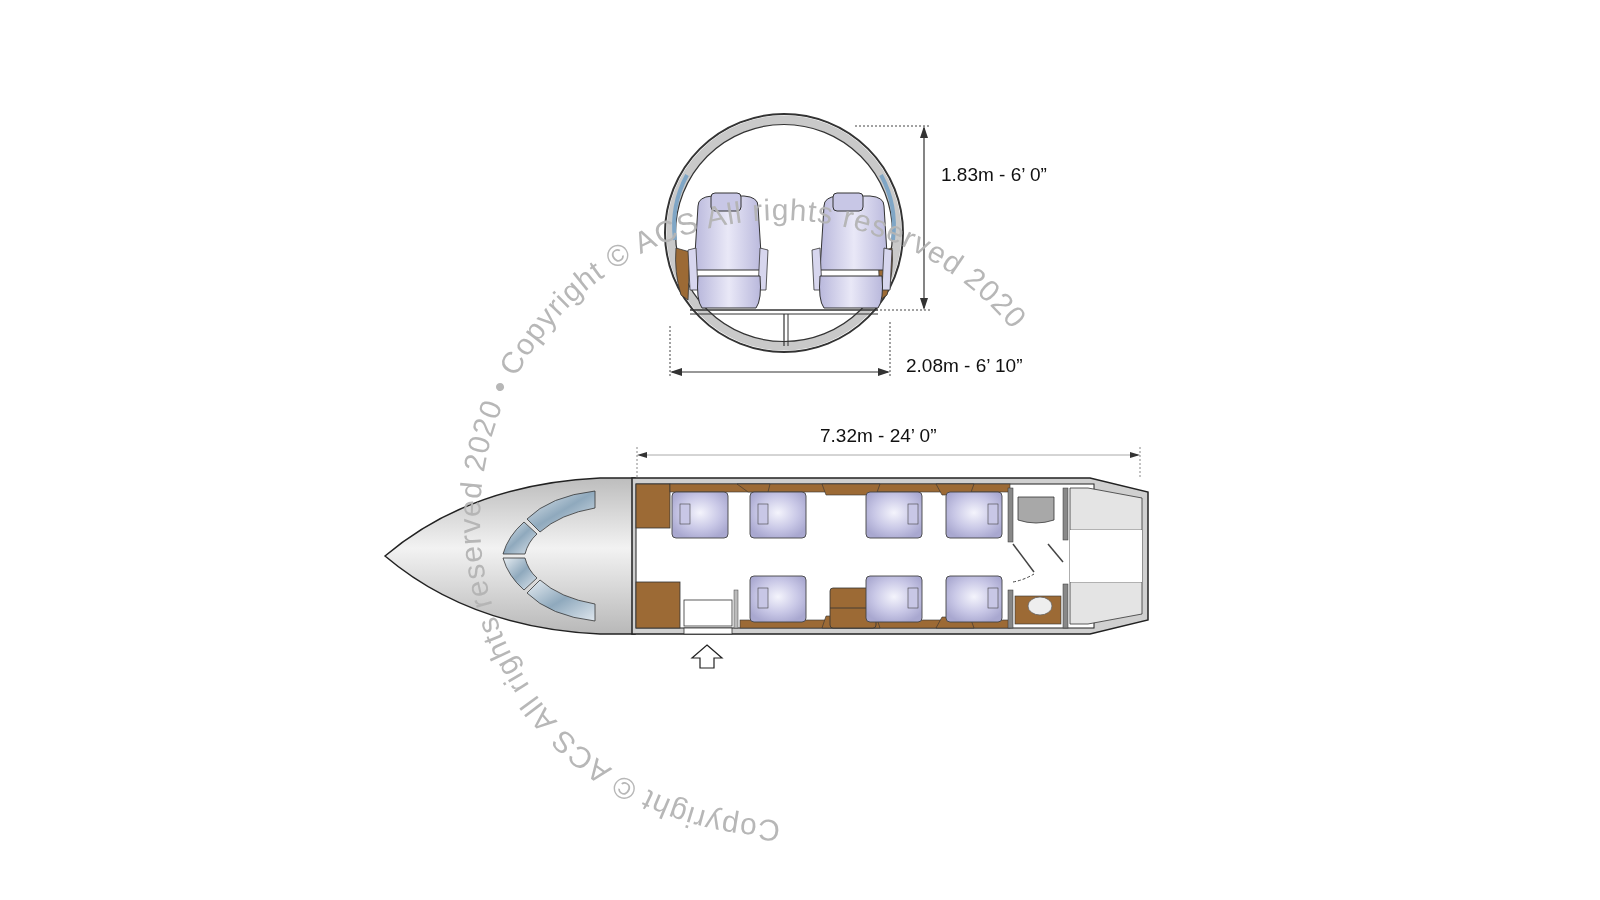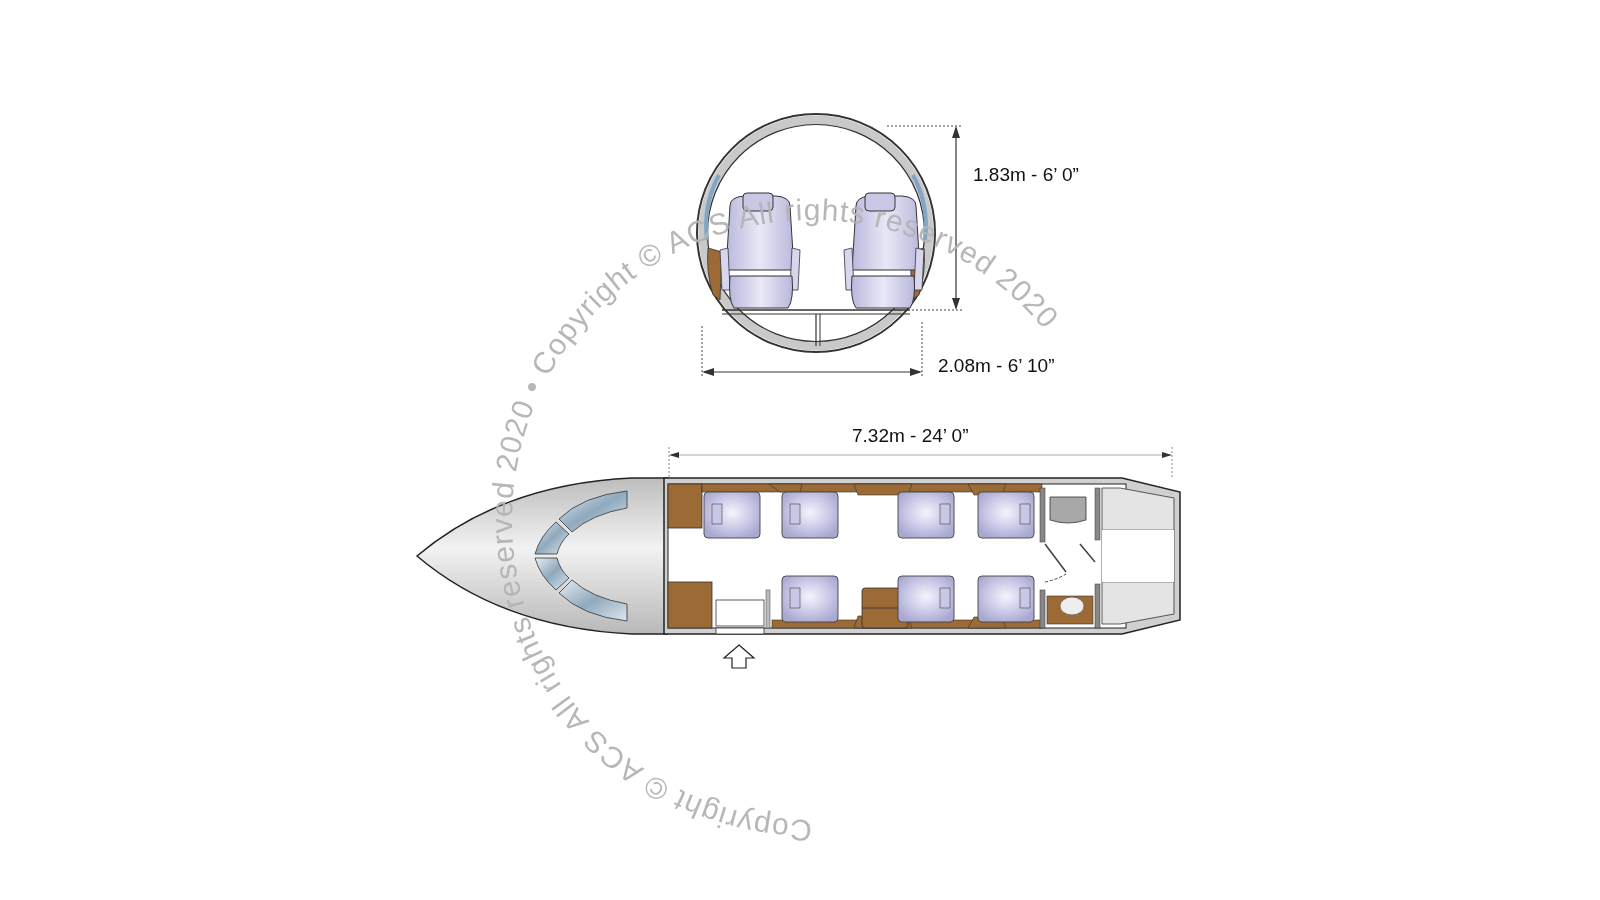--- a/index.html
+++ b/index.html
@@ -1,17 +1,17 @@
 <!DOCTYPE html>
 <html><head>
 <meta charset="utf-8">
 <style>
   html, body { margin: 0; padding: 0; background: #ffffff; }
   body { width: 1600px; height: 900px; overflow: hidden; position: relative; font-family: "Liberation Sans", sans-serif; }
-  #stage { position: absolute; left: 0; top: 0; width: 1348px; height: 900px; margin-left: 32px; }
+  #stage { position: absolute; left: 0; top: 0; width: 1348px; height: 900px; }
   .dim-label { font-family: "Liberation Sans", sans-serif; font-size: 19px; fill: #111; }
   .wm { font-family: "Liberation Sans", sans-serif; font-size: 30px; fill: #b4b4b4; letter-spacing: 1px; }
 </style>
 </head>
 <body>
 
 <div id="stage">
 <svg width="1600" height="900" viewBox="0 0 1600 900" xmlns="http://www.w3.org/2000/svg">
   <defs>
     <radialGradient id="seatGrad" cx="50%" cy="45%" r="60%">

